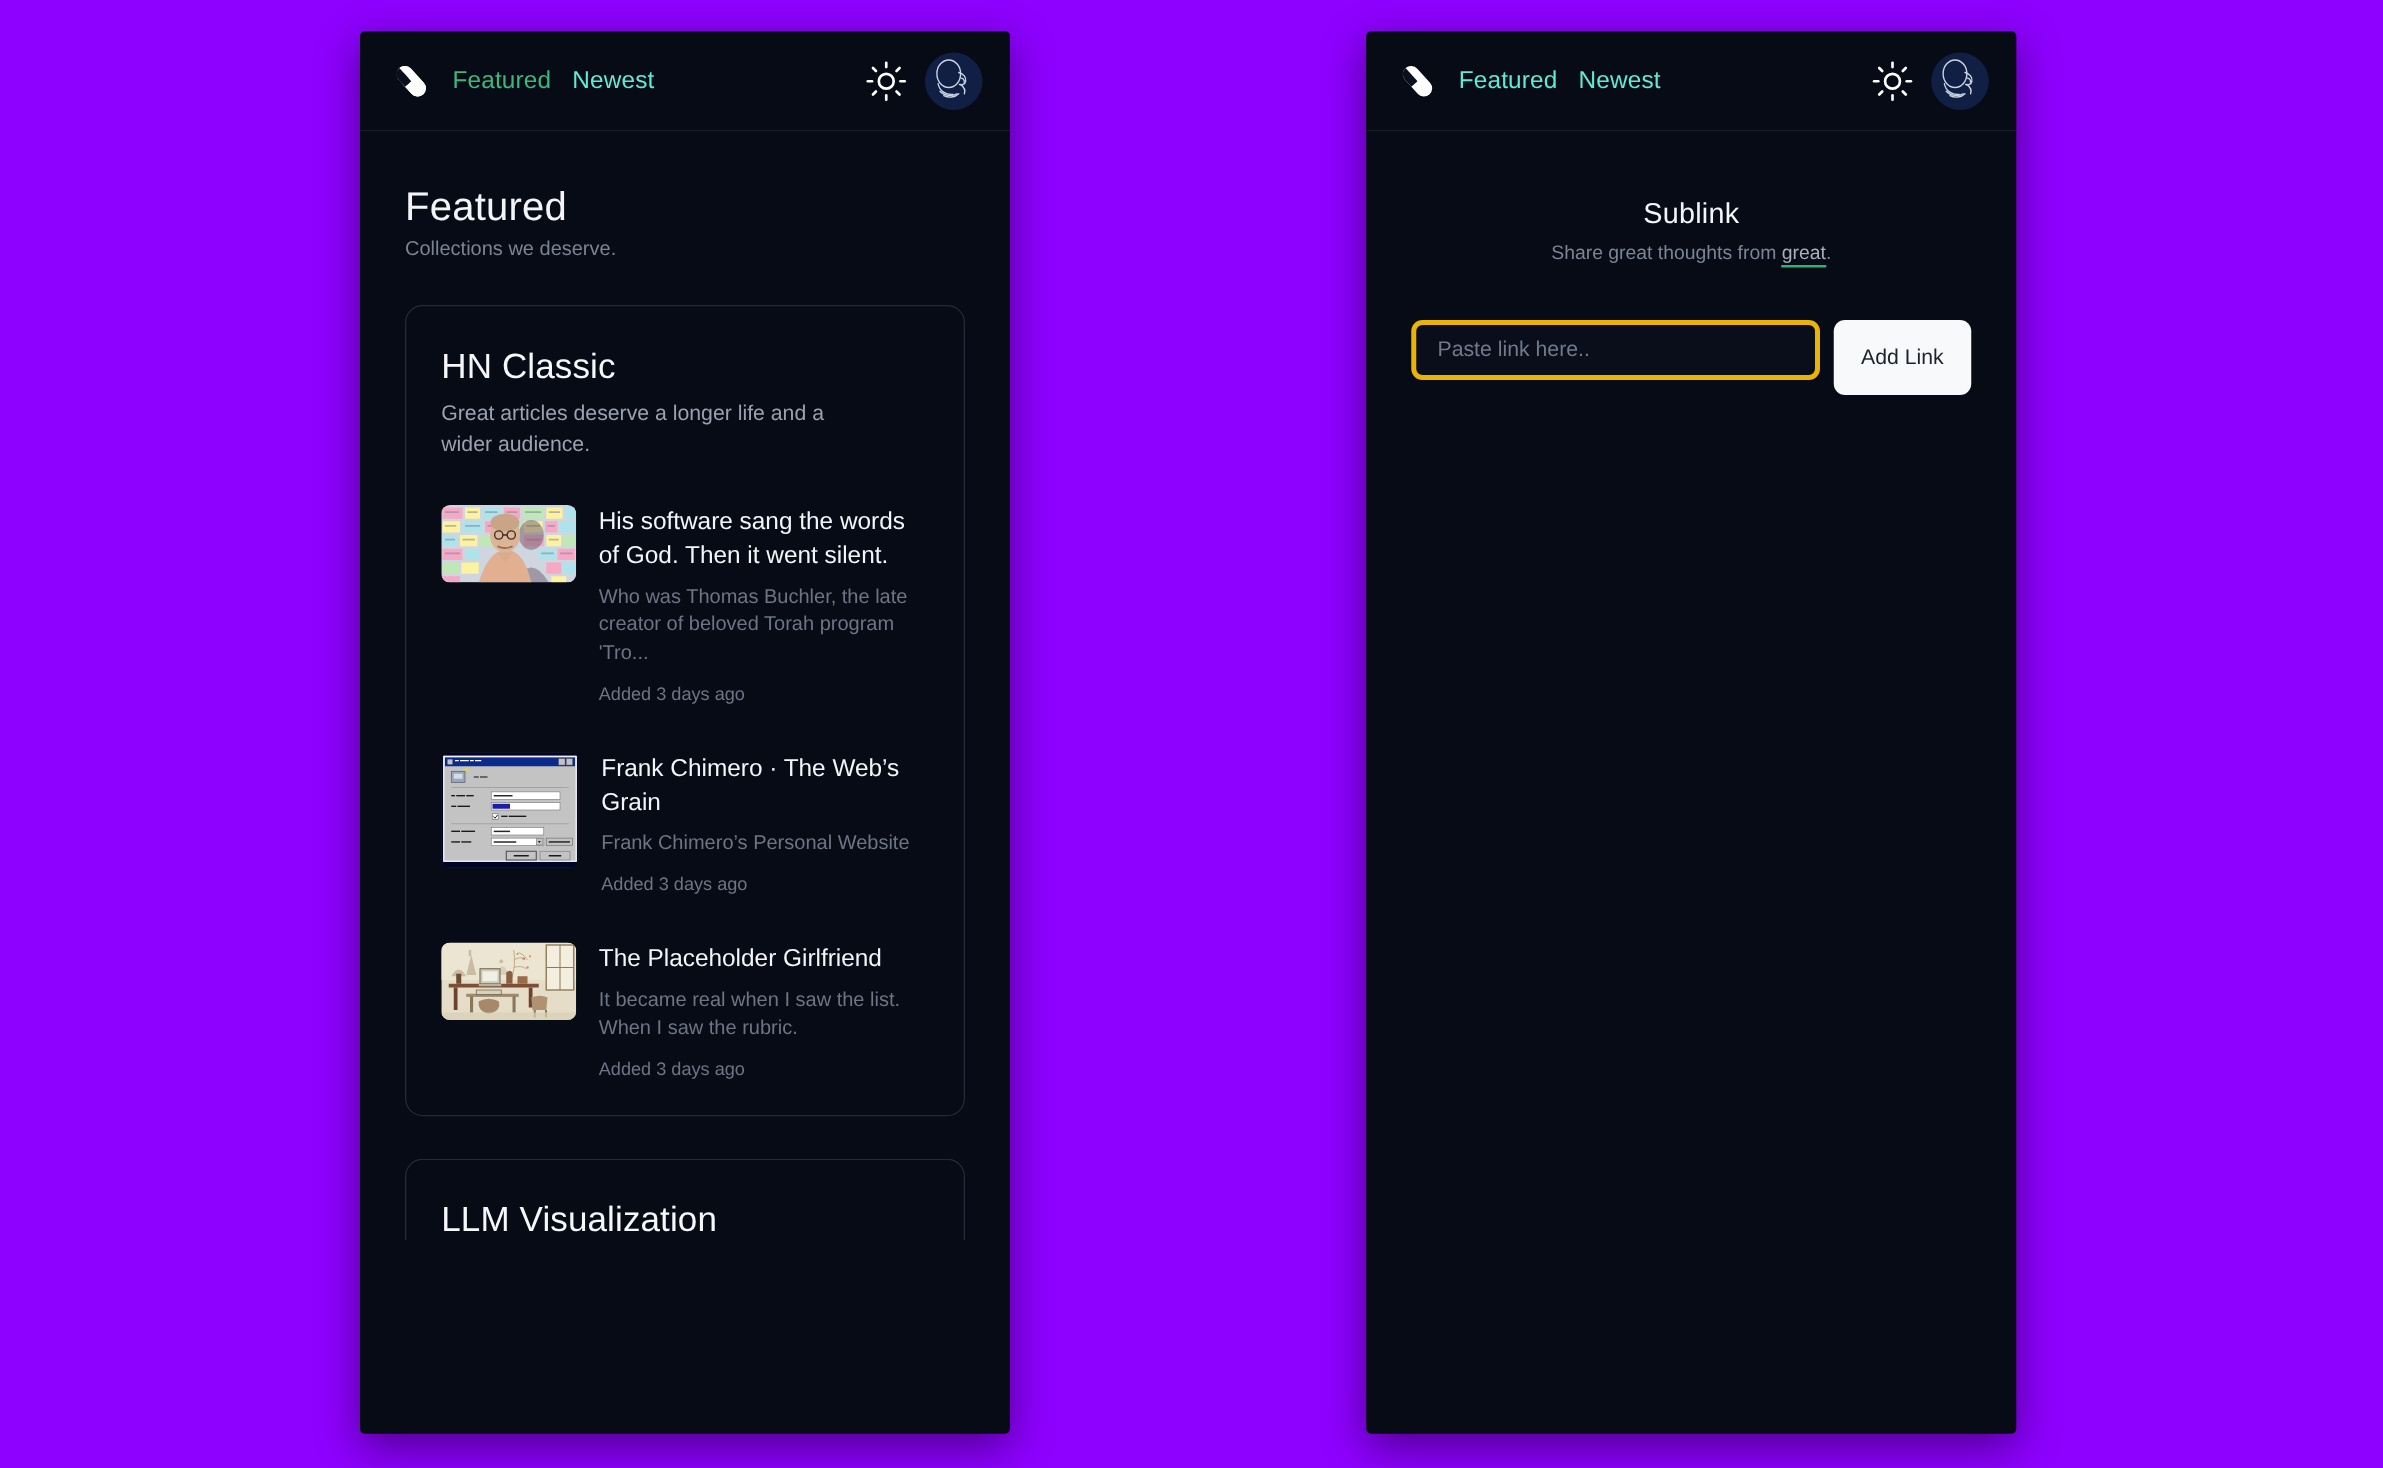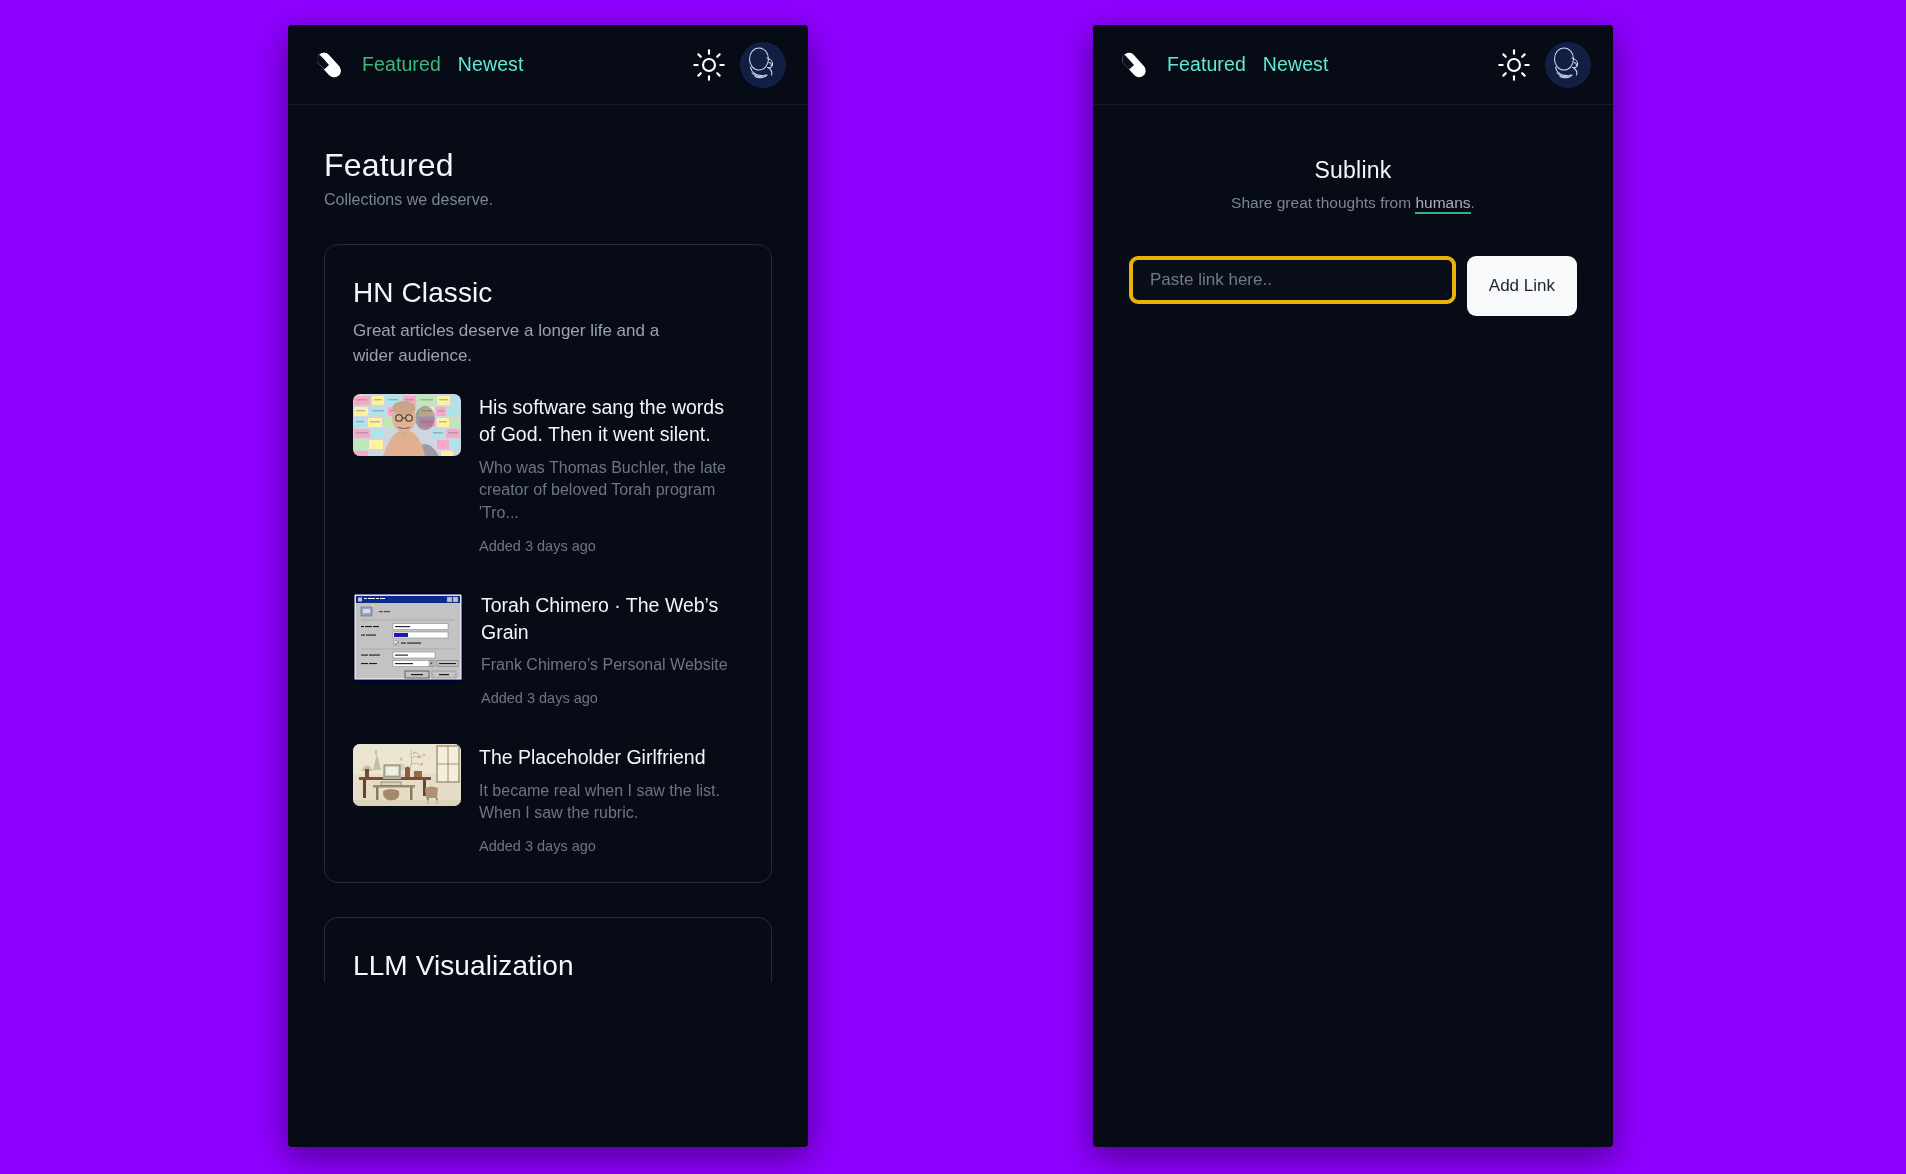--- a/index.html
+++ b/index.html
@@ -121,21 +121,21 @@
     letter-spacing: 0.1px;
   }
   .collection-desc {
     margin-top: 10px;
     font-size: 17px;
     line-height: 1.45;
     color: #9aa2b1;
     max-width: 330px;
   }
 
-  .link-list { margin-top: 26px; }
+  .link-list { margin-top: 36px; }
 
   .link-item {
     display: flex;
     gap: 18px;
     margin-bottom: 38px;
     cursor: pointer;
   }
   .link-item:last-child { margin-bottom: 0; }
 
   .thumb {
@@ -473,21 +473,21 @@
               <g fill="#1a1a1a">
                   <rect x="58" y="82" width="12" height="1.2"></rect>
                 </g>
               <rect x="79" y="79" width="24" height="7" fill="#c3c3c3" stroke="#7a7a7a" stroke-width="0.5"></rect>
               <g fill="#1a1a1a">
                   <rect x="86" y="82" width="10" height="1.2"></rect>
                 </g>
             </svg>
           </div>
           <div class="link-body">
-            <div class="link-title">Torah Chimero · The Web’s Grain</div>
+            <div class="link-title">Frank Chimero · The Web’s Grain</div>
             <div class="link-desc">Frank Chimero’s Personal Website</div>
             <div class="link-meta">Added 3 days ago</div>
           </div>
         </div>
 
         <div class="link-item">
           <div class="thumb">
             <svg viewBox="0 0 108 62" preserveAspectRatio="none">
               <rect width="108" height="62" fill="#e5ddc8"></rect>
               <rect x="0" y="0" width="108" height="30" fill="#ece5d2"></rect>
@@ -604,20 +604,20 @@
             <path d="M15 34.5 c4 2 9 1.5 12 -1.5"></path>
             <path d="M29 20.5 c1.8 .3 2.8 1.8 2.3 3.2"></path>
           </g>
         </svg>
       </div>
     </div>
   </header>
 
   <div class="compose">
     <h1 class="brand-title">Sublink</h1>
-    <p class="brand-sub"><span>Share great thoughts from </span><span class="hl">humans</span><span>.</span></p>
+    <p class="brand-sub"><span>Share great thoughts from </span><span class="hl">great</span><span>.</span></p>
 
     <div class="compose-row">
       <input class="link-input" type="text" placeholder="Paste link here.." style="">
       <button class="add-btn">Add Link</button>
     </div>
   </div>
 </section>
 
 </body></html>

